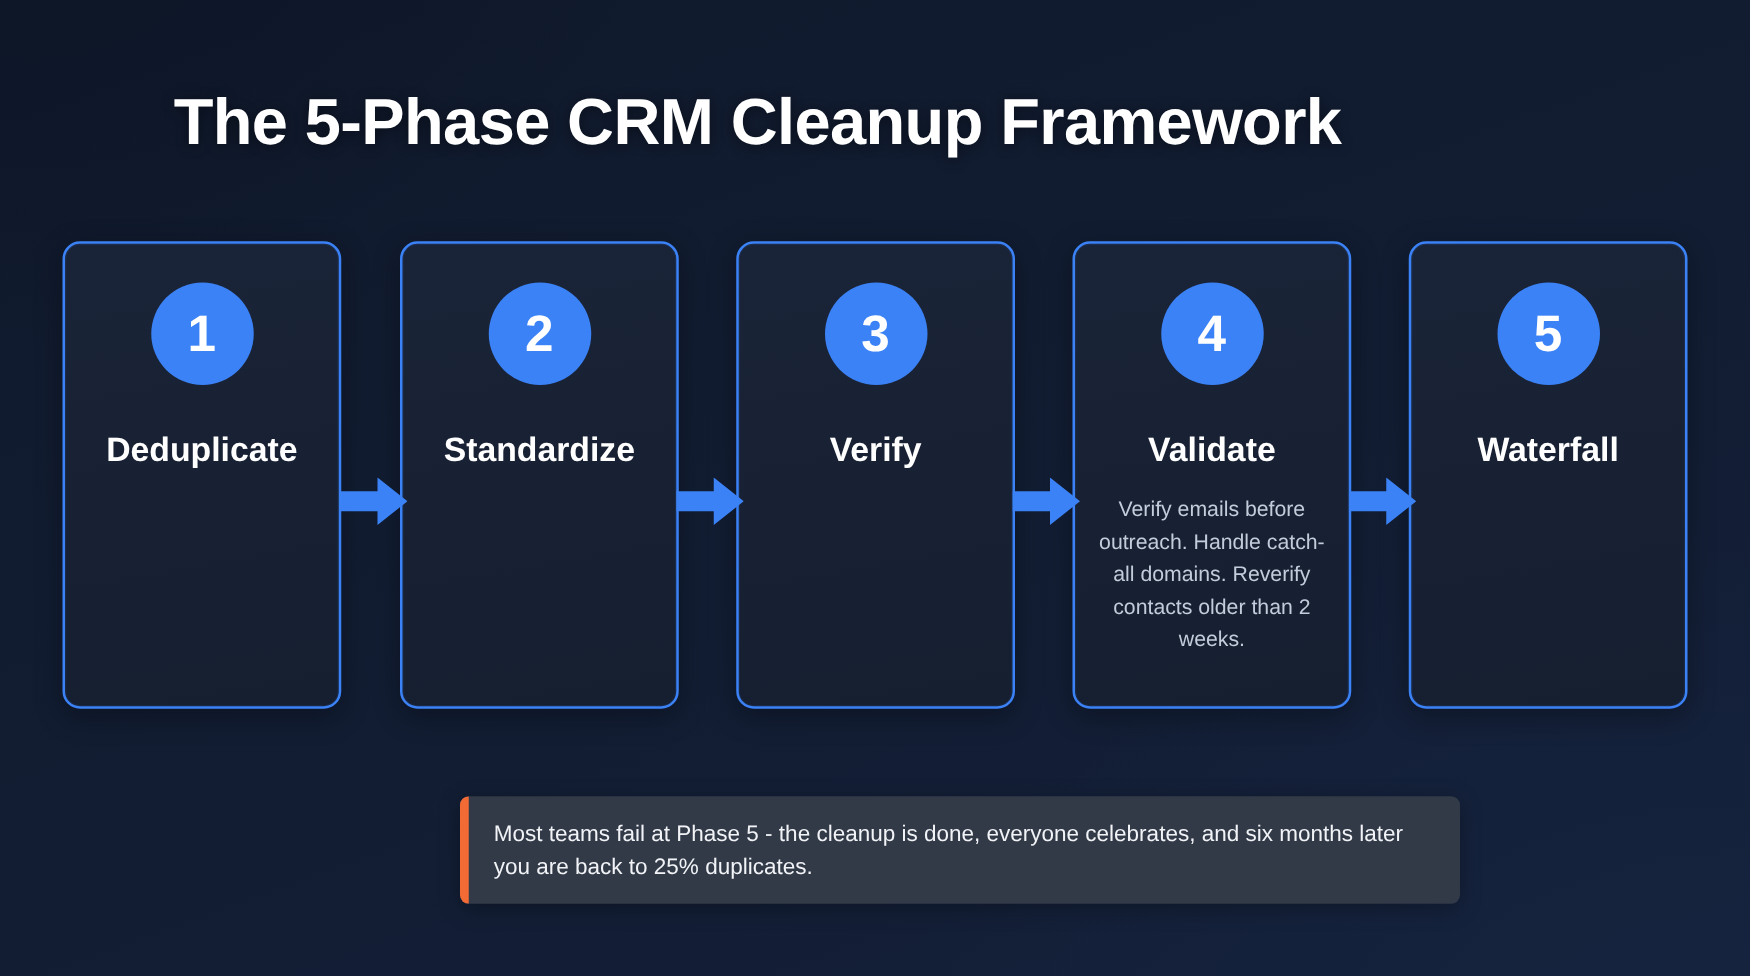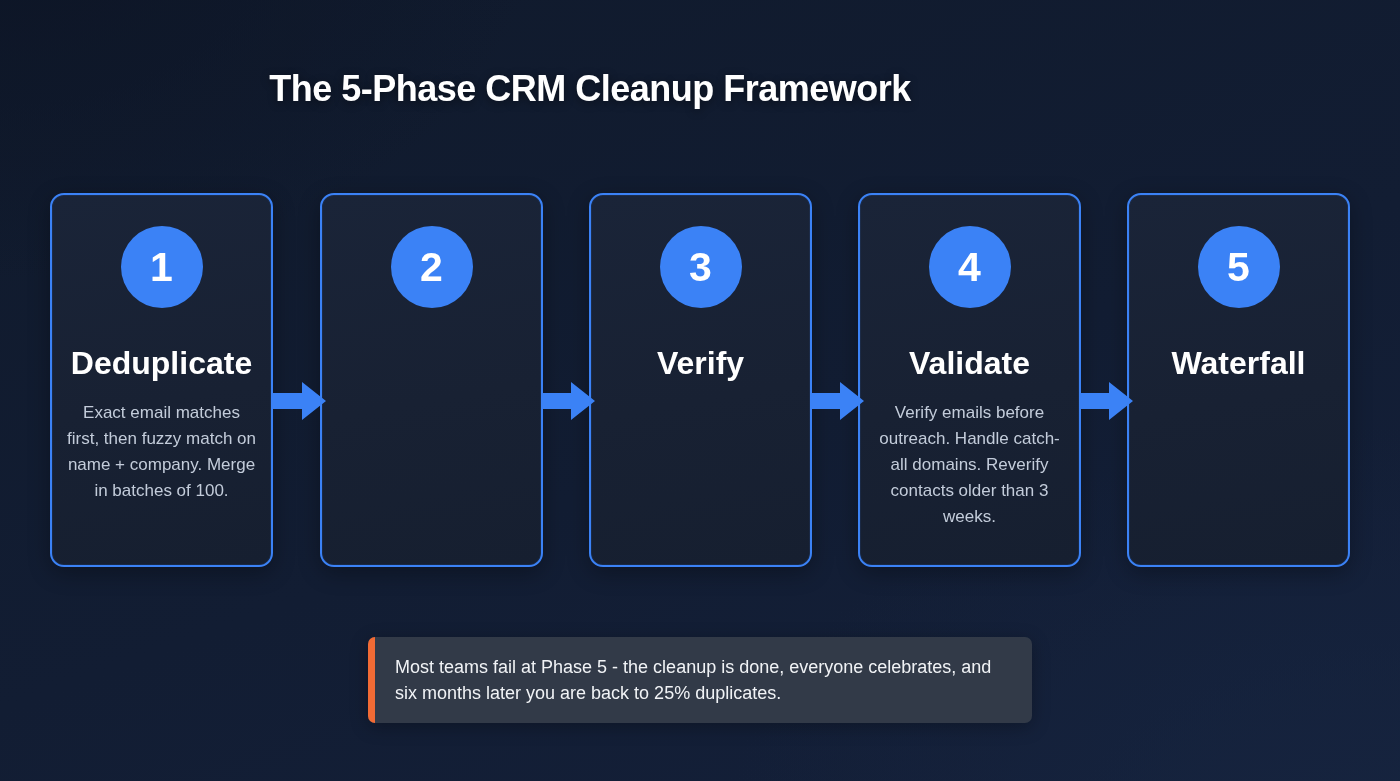--- a/index.html
+++ b/index.html
@@ -16,23 +16,23 @@
       radial-gradient(ellipse 1100px 700px at 100% 110%, #16243f 0%, rgba(22,36,63,0) 62%),
       radial-gradient(ellipse 900px 600px at 0% -10%, #0d1526 0%, rgba(13,21,38,0) 60%),
       linear-gradient(160deg, #101a2c 0%, #121d33 55%, #14203a 100%);
     color:#ffffff;
     position:relative;
   }
 
   
   .title {
     position:absolute;
-    top:68px; left:0; width:1180px;
+    top:68px; left:16px; width:1180px;
     text-align:center;
-    font-size:36px;
+    font-size:52px;
     font-weight:bold;
     letter-spacing:-0.5px;
     color:#ffffff;
     text-shadow:0 2px 10px rgba(0,0,0,0.45);
     white-space:nowrap;
   }
 
   
   .phase-row {
     position:absolute;
@@ -70,21 +70,21 @@
     justify-content:center;
     font-size:41px;
     font-weight:bold;
     color:#ffffff;
     line-height:1;
     flex:0 0 auto;
   }
 
   .card-title {
     margin-top:38px;
-    font-size:32px;
+    font-size:27px;
     font-weight:bold;
     color:#ffffff;
     line-height:1.1;
     white-space:nowrap;
   }
 
   .card-desc {
     margin-top:19px;
     font-size:17px;
     line-height:26px;
@@ -101,21 +101,21 @@
   }
   .arrow:nth-of-type(1) { left:222px; }
   .arrow:nth-of-type(2) { left:491px; }
   .arrow:nth-of-type(3) { left:760px; }
   .arrow:nth-of-type(4) { left:1029px; }
 
   
   .callout {
     position:absolute;
     left:368px; top:637px;
-    width:664px; height:86px;
+    width:800px; height:86px;
     background:#323a48;
     border-radius:7px;
     display:flex;
     align-items:center;
     overflow:hidden;
     box-shadow:0 4px 18px rgba(0,0,0,0.28);
     justify-content:space-between;
   }
   .callout-bar {
     width:7px;
@@ -135,42 +135,42 @@
 
 <h1 class="title">The 5-Phase CRM Cleanup Framework</h1>
 
 <div class="phase-row">
 
   <div class="card">
     <div class="badge">
       <span>1</span>
     </div>
     <div class="card-title">Deduplicate</div>
-    <div class="card-desc">Exact email matches first, then fuzzy match on name + company. Merge in batches of 100.</div>
   </div>
 
   <div class="card">
     <div class="badge">
       <span>2</span>
     </div>
+    <div class="card-title">Standardize</div>
   </div>
 
   <div class="card">
     <div class="badge">
       <span>3</span>
     </div>
     <div class="card-title">Verify</div>
   </div>
 
   <div class="card">
     <div class="badge">
       <span>4</span>
     </div>
     <div class="card-title">Validate</div>
-    <div class="card-desc">Verify emails before outreach. Handle catch-all domains. Reverify contacts older than 3 weeks.</div>
+    <div class="card-desc">Verify emails before outreach. Handle catch-all domains. Reverify contacts older than 2 weeks.</div>
   </div>
 
   <div class="card">
     <div class="badge">
       <span>5</span>
     </div>
     <div class="card-title">Waterfall</div>
   </div>
 
   <svg class="arrow" viewBox="0 0 54 38">

